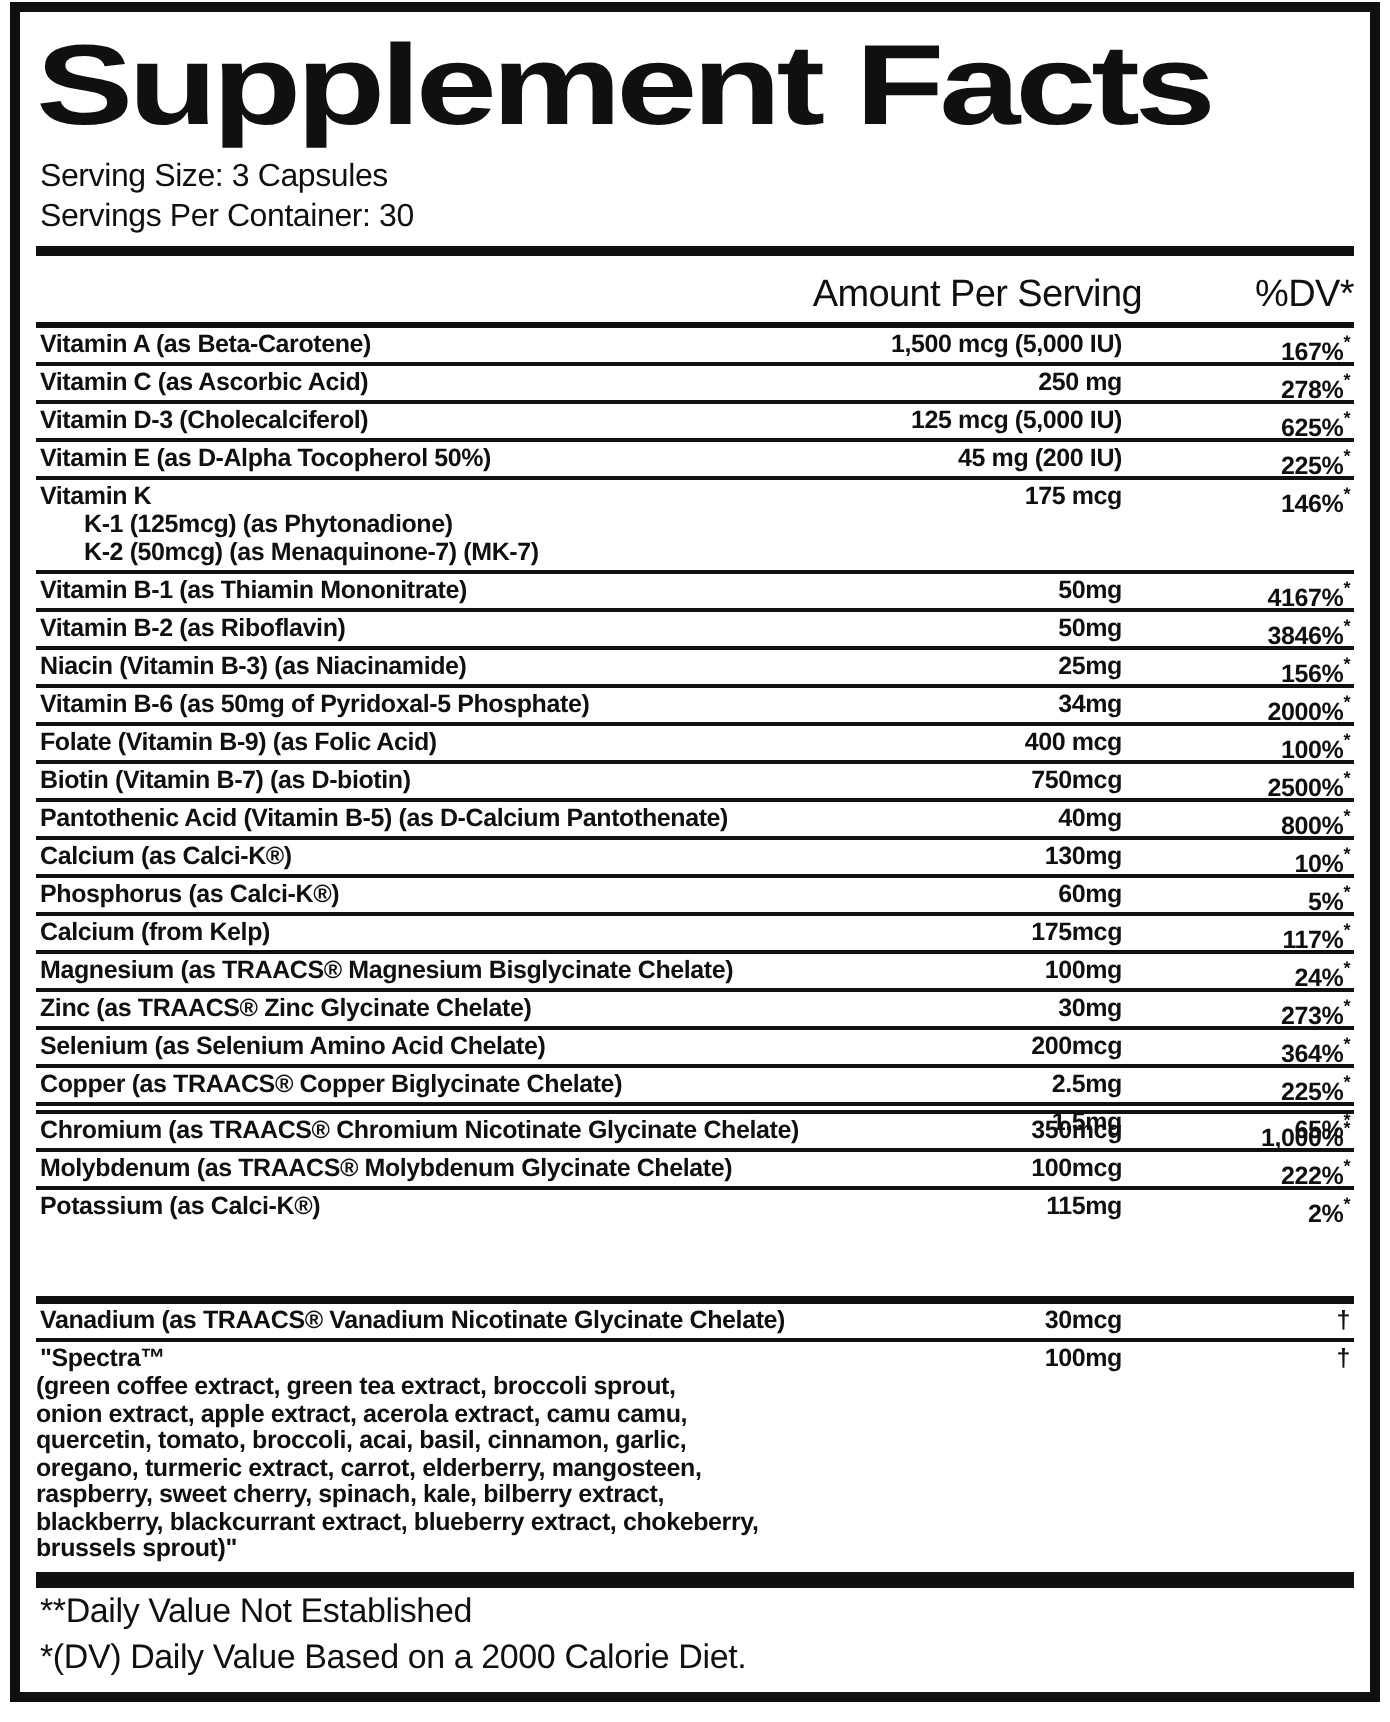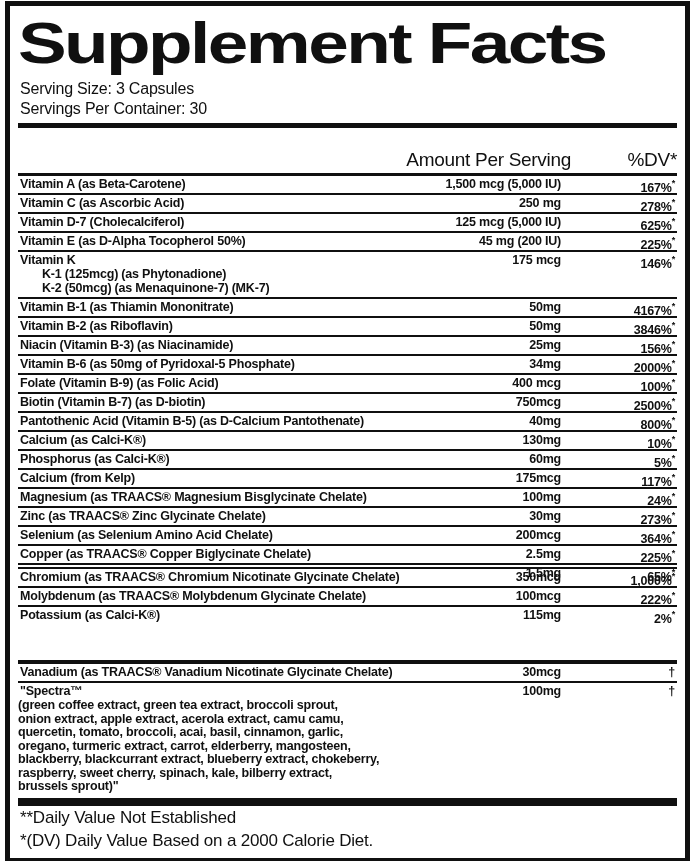--- a/index.html
+++ b/index.html
@@ -36,21 +36,20 @@
 
   .serving{ font-size:16px; line-height:20px; padding:2px 0 4px 2px; letter-spacing:-0.2px; }
 
   .rule-thick{ height:5px; background:var(--ink); }
 
   .hdr{
     display:flex; align-items:flex-end;
     padding:9px 0 2px 0;
     font-size:19px; letter-spacing:-0.3px;
     border-bottom:3px solid var(--ink);
-    margin-top:12px;
   }
   .hdr-amt{ flex:1; text-align:right; padding-right:16px; }
   .hdr-dv{ width:90px; text-align:right; }
 
   .rows{ }
   .row{
     position:relative;
     border-top:2px solid var(--ink);
     padding:1px 0;
     font-size:12.5px;
@@ -107,21 +106,21 @@
   </div>
 
   <div class="row">
     <span class="name">Vitamin C (as Ascorbic Acid)</span>
     <span class="amt">250 mg</span>
     <span class="dv">278%<sup>*</sup></span>
 
   </div>
 
   <div class="row">
-    <span class="name">Vitamin D-7 (Cholecalciferol)</span>
+    <span class="name">Vitamin D-3 (Cholecalciferol)</span>
     <span class="amt">125 mcg (5,000 IU)</span>
     <span class="dv">625%<sup>*</sup></span>
 
   </div>
 
   <div class="row">
     <span class="name">Vitamin E (as D-Alpha Tocopherol 50%)</span>
     <span class="amt">45 mg (200 IU)</span>
     <span class="dv">225%<sup>*</sup></span>
 
@@ -272,22 +271,22 @@
 
   <div class="row">
     <span class="name">"Spectra™</span>
     <span class="amt">100mg</span>
     <span class="dv">†</span>
     <div class="subs">
             <div class="sub">(green coffee extract, green tea extract, broccoli sprout,</div>
             <div class="sub">onion extract, apple extract, acerola extract, camu camu,</div>
             <div class="sub">quercetin, tomato, broccoli, acai, basil, cinnamon, garlic,</div>
             <div class="sub">oregano, turmeric extract, carrot, elderberry, mangosteen,</div>
+            <div class="sub">raspberry, sweet cherry, spinach, kale, bilberry extract,</div>
             <div class="sub">blackberry, blackcurrant extract, blueberry extract, chokeberry,</div>
-            <div class="sub">raspberry, sweet cherry, spinach, kale, bilberry extract,</div>
             <div class="sub">brussels sprout)"</div>
           </div>
   </div>
 </div>
 
     <div class="bar"></div>
 
     <div class="footnotes">
       <div>**Daily Value Not Established</div>
       <div>*(DV) Daily Value Based on a 2000 Calorie Diet.</div>

